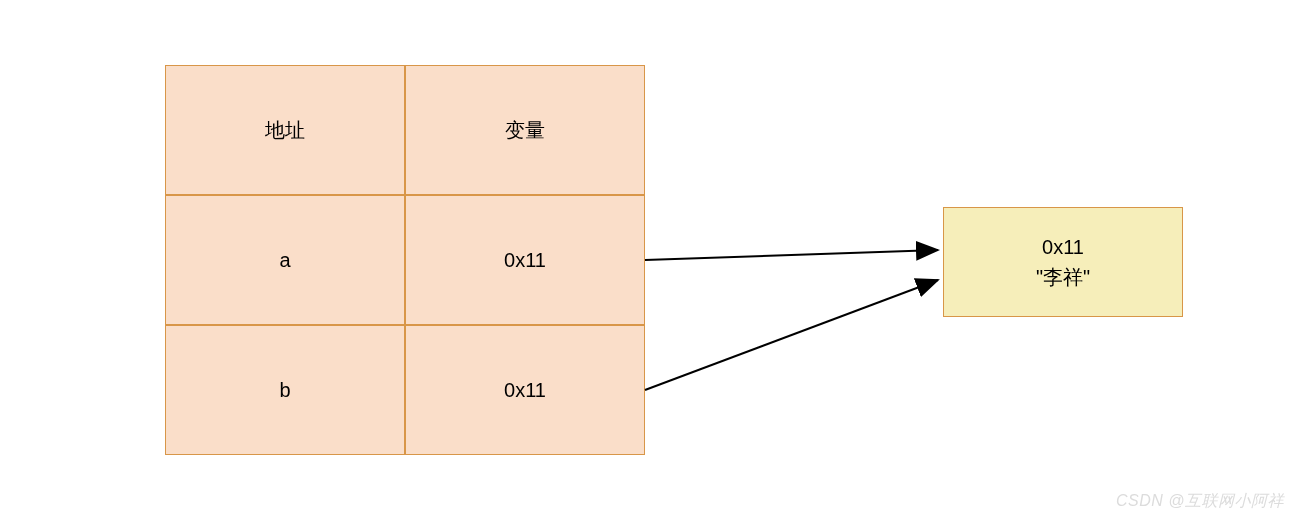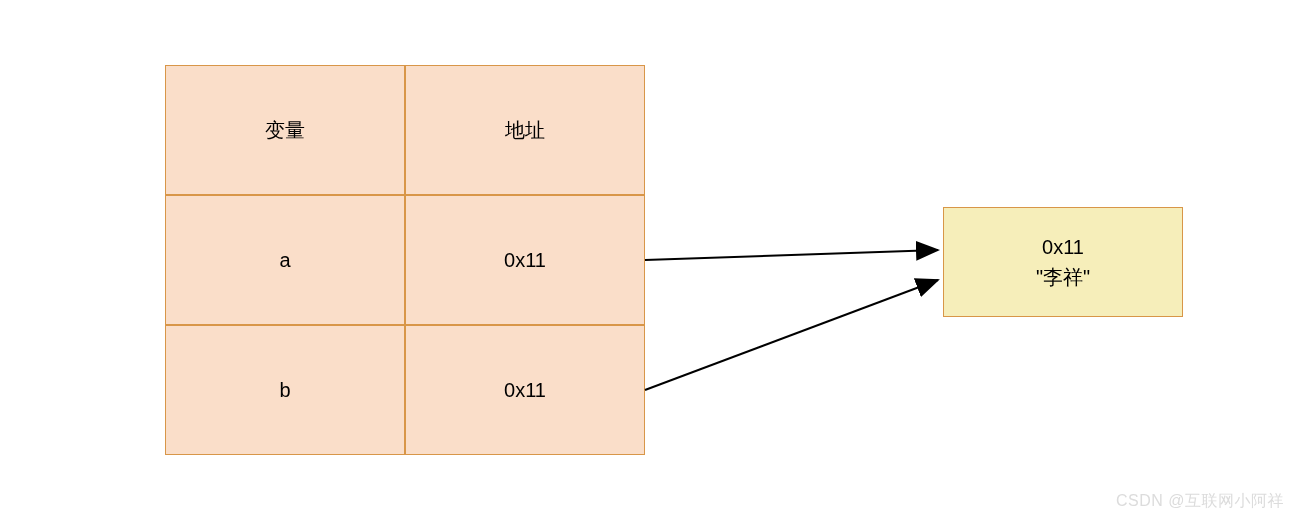--- a/index.html
+++ b/index.html
@@ -61,29 +61,30 @@
       height: 522px;
       pointer-events: none;
     }
     .watermark {
       position: absolute;
       right: 18px;
       bottom: 10px;
       font-size: 16px;
       color: #dcdcdc;
       letter-spacing: 0.5px;
+      font-style: italic;
     }
   </style>
 </head>
 <body>
 
 <div class="table-container">
   <div class="table-row">
+    <div class="cell">地址</div>
     <div class="cell">变量</div>
-    <div class="cell">地址</div>
   </div>
   <div class="table-row">
     <div class="cell">a</div>
     <div class="cell">0x11</div>
   </div>
   <div class="table-row">
     <div class="cell">b</div>
     <div class="cell">0x11</div>
   </div>
 </div>

